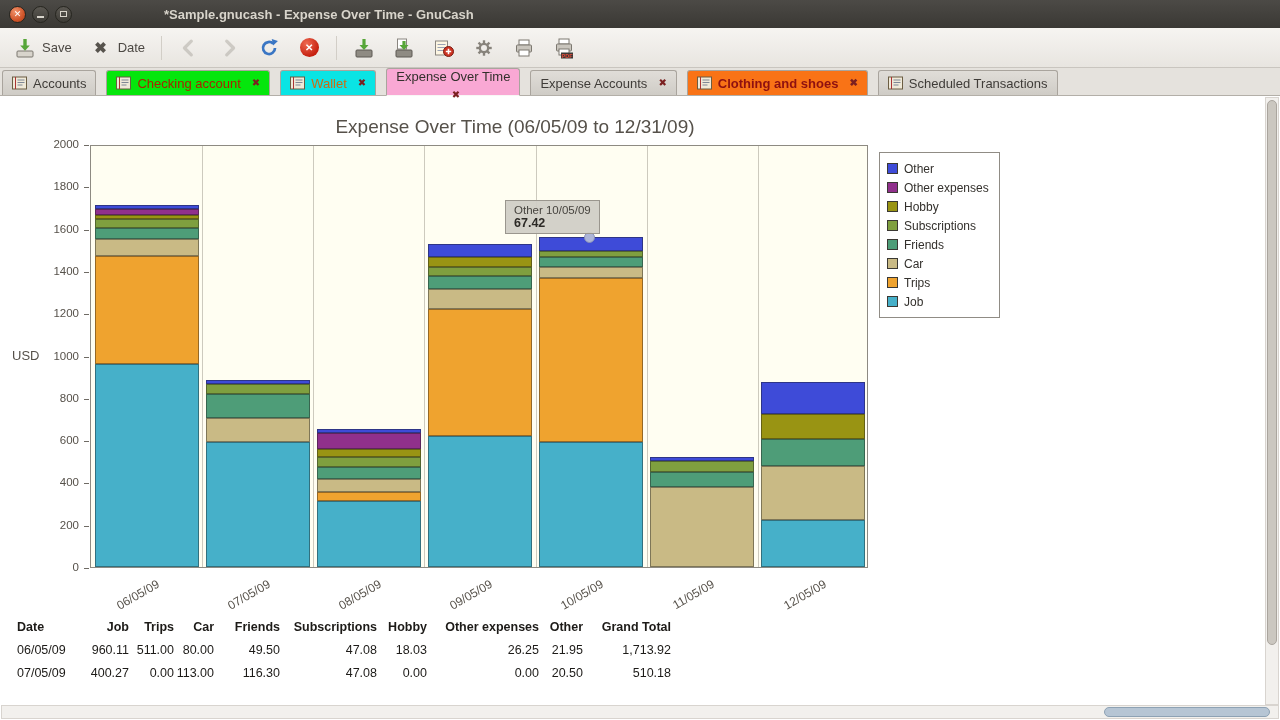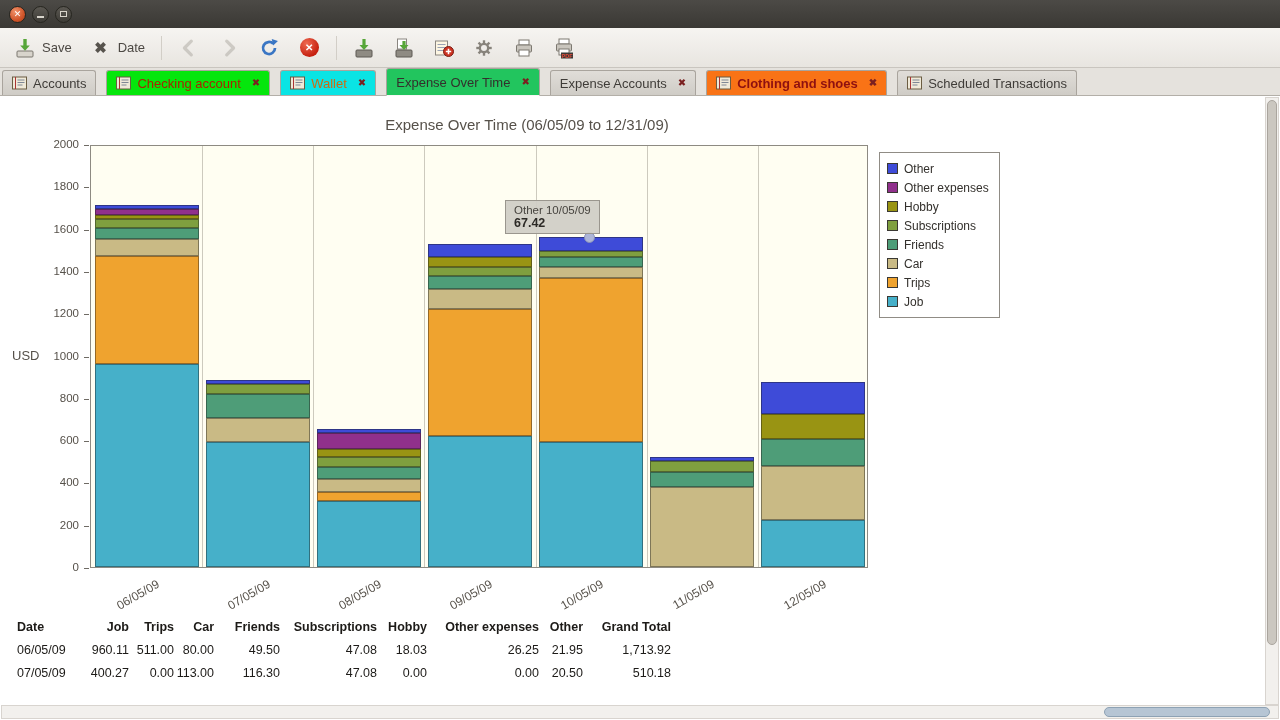--- a/index.html
+++ b/index.html
@@ -30,28 +30,28 @@
   .stopicon { width:19px; height:19px; border-radius:50%;
     background:radial-gradient(circle at 35% 30%, #ef6a52, #c51f0e 72%);
     display:flex; align-items:center; justify-content:center; color:#fff; font-size:10px; font-weight:bold; }
 
   
   .tabbar { position:absolute; top:68px; left:0; width:100%; height:28px; background:#e5e2dd;
     border-bottom:1px solid #b3afa8; display:flex; align-items:flex-end; padding-left:2px; gap:10px; }
   .tab { display:flex; align-items:center; gap:6px; height:25px; padding:0 9px; position:relative;
     border:1px solid #a9a49d; border-bottom:none; border-radius:3px 3px 0 0;
     background:linear-gradient(#e0ddd8,#cfccc6); font-size:13px; color:#3f3c38; white-space:nowrap; }
-  .tab.active { background:#22c55e; height:28px; margin-bottom:-1px; z-index:2; color:#33302c;
-    border-bottom:1px solid #f8f7f5; }
+  .tab.active { background:#f9a8d4; height:28px; margin-bottom:-1px; z-index:2; color:#33302c;
+    border-bottom:1px solid #f8f7f5;flex-direction:column; }
   .tabicon { display:flex; align-items:center; }
   .tabclose { font-size:10px; color:#7b2020; margin-left:5px; line-height:1; }
 
   
   .content { position:absolute; left:0; top:96px; width:1262px; height:610px; background:#fff; overflow:hidden; }
-  .chart-title { position:absolute; left:12px; top:20px; width:1030px; text-align:center; font-size:15px; color:#56514a; }
+  .chart-title { position:absolute; left:0; top:20px; width:1030px; text-align:center; font-size:19px; color:#56514a; }
   .usd { position:absolute; left:12px; top:252px; font-size:13px; color:#56514a; }
 
   .plot { position:absolute; left:90px; top:49px; width:778px; height:423px;
     background:#fffef2; border:1px solid #8d8a82; }
   .gridv { position:absolute; top:0; height:100%; width:1px; background:#cdcabe; }
   .seg { position:absolute; border:1px solid rgba(25,25,25,.42); }
 
   .yaxis { position:absolute; left:0; top:49px; width:89px; height:423px; }
   .ylab { position:absolute; right:10px; width:60px; text-align:right; font-size:11.5px; color:#56514a; }
   .ytick { position:absolute; right:0; width:5px; height:1px; background:#6f6b64; }
@@ -91,20 +91,21 @@
   <div class="titlebar">
     <div class="winbtns">
       <div class="winbtn close">✕</div>
       <div class="winbtn plain">
           <span class="glyph-min"></span>
         </div>
       <div class="winbtn plain">
           <span class="glyph-max"></span>
         </div>
     </div>
+    <div class="title">*Sample.gnucash - Expense Over Time - GnuCash</div>
   </div>
 
   <div class="toolbar">
     <div class="tbtn">
       <span class="icon">
         <svg width="22" height="22" viewBox="0 0 22 22">
             <rect x="3" y="14" width="16" height="6" rx="1" fill="#d8d4cc" stroke="#7a766e"></rect>
             <path d="M11 2v7" stroke="#57a639" stroke-width="3.4"></path>
             <path d="M6.2 8.5l4.8 5.2 4.8-5.2z" fill="#57a639"></path>
           </svg>

